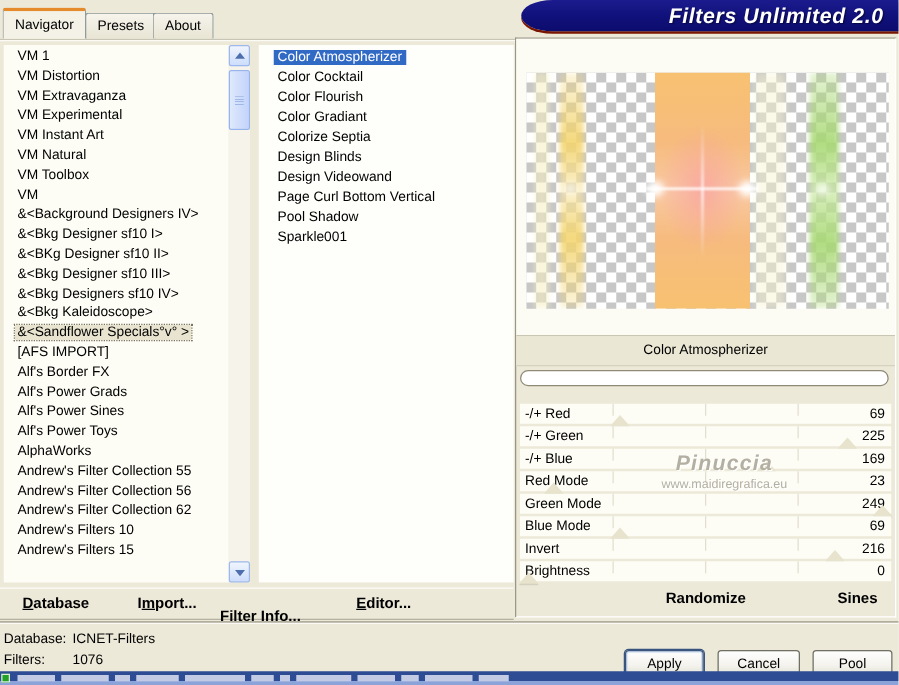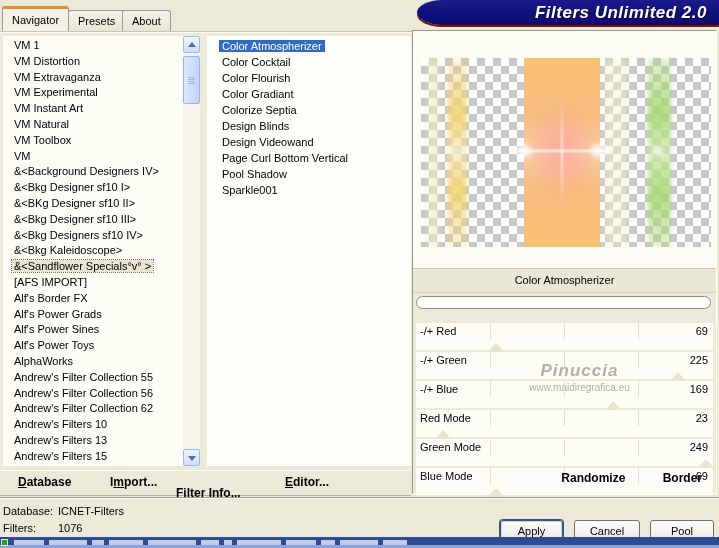--- a/index.html
+++ b/index.html
@@ -97,36 +97,36 @@
   .caption-bar{
     position:absolute;left:0;top:238px;width:303px;height:23px;background:#eae7d4;
     border-bottom:1px solid #d6d2c0;text-align:center;line-height:23px;
   }
   .progress{
     position:absolute;left:3px;top:265px;width:295px;height:13px;box-sizing:border-box;
     background:#fff;border:1px solid #8e8a76;border-radius:7px;
   }
   .params{position:absolute;left:3px;top:292px;width:297px;}
   .param-row{
-    position:relative;height:27px;margin-bottom:2px;background:#fdfdf6;
+    position:relative;height:16px;margin-bottom:2px;background:#fdfdf6;
     background-image:linear-gradient(#e3dfd0,#e3dfd0),linear-gradient(#e3dfd0,#e3dfd0),linear-gradient(#e3dfd0,#e3dfd0);
     background-size:1px 60%;background-position:25% 0,50% 0,75% 0;background-repeat:no-repeat;
   }
   .p-label{position:absolute;left:4px;top:0;line-height:16px;}
   .p-value{position:absolute;right:5px;top:0;line-height:16px;}
   .p-tri{
     position:absolute;bottom:-2px;width:0;height:0;transform:translateX(-50%);
     border-left:8px solid transparent;border-right:8px solid transparent;border-bottom:9px solid #e7e3cd;
     filter:drop-shadow(0 1px 0 #cfcbb8);
   }
   .watermark{position:absolute;left:30px;right:0;top:330px;text-align:center;color:#b3afa2;pointer-events:none;}
   .wm1{font-size:17px;font-weight:bold;font-style:italic;letter-spacing:1px;text-shadow:1px 1px 0 #fff;}
   .wm2{font-size:10px;margin-top:1px;text-shadow:1px 1px 0 #fff;}
   .panel-actions{position:absolute;right:0;bottom:5px;left:0;height:17px;text-align:right;font-weight:bold;font-size:12px;}
-  .pa-btn{display:inline-block;margin-right:34px;cursor:default;}
+  .pa-btn{display:inline-block;margin-right:34px;cursor:default;margin-left:36px;}
   .pa-btn.last{margin-right:14px;}
   
   .ltoolbar{
     position:absolute;left:0;top:470px;width:411px;height:24px;background:#ece9d8;
     border-top:1px solid #fdfcf8;border-bottom:1px solid #b5b1a0;
   }
   .tb-btn{position:absolute;top:4px;font-weight:bold;font-size:12px;}
   .tb-0{left:18px;} .tb-1{left:110px;} .tb-2{left:176px;margin-top:11px;} .tb-3{left:285px;}
   .tb-btn u{text-underline-offset:1px;}
   
@@ -186,21 +186,20 @@
       <div class="cat-item"><span>[AFS IMPORT]</span></div>
       <div class="cat-item"><span>Alf's Border FX</span></div>
       <div class="cat-item"><span>Alf's Power Grads</span></div>
       <div class="cat-item"><span>Alf's Power Sines</span></div>
       <div class="cat-item"><span>Alf's Power Toys</span></div>
       <div class="cat-item"><span>AlphaWorks</span></div>
       <div class="cat-item"><span>Andrew's Filter Collection 55</span></div>
       <div class="cat-item"><span>Andrew's Filter Collection 56</span></div>
       <div class="cat-item"><span>Andrew's Filter Collection 62</span></div>
       <div class="cat-item"><span>Andrew's Filters 10</span></div>
-      <div class="cat-item"><span>Andrew's Filters 13</span></div>
       <div class="cat-item"><span>Andrew's Filters 15</span></div>
     </div>
 
   <div class="sbar">
     <div class="sbtn up">
       <span class="arr up"></span>
     </div>
     <div class="sthumb"></div>
     <div class="sbtn down">
       <span class="arr down"></span>
@@ -279,21 +278,21 @@
           <span class="p-value">0</span>
           <span class="p-tri" style="left: 2.5%;"></span>
         </div>
       </div>
     <div class="watermark">
       <div class="wm1">Pinuccia</div>
       <div class="wm2">www.maidiregrafica.eu</div>
     </div>
     <div class="panel-actions">
       <span class="pa-btn">Randomize</span>
-      <span class="pa-btn last">Border</span>
+      <span class="pa-btn last">Sines</span>
     </div>
   </div>
 
   <div class="ltoolbar">
     <span class="tb-btn tb-0"><span></span><u>D</u><span>atabase</span></span>
     <span class="tb-btn tb-1"><span>I</span><u>m</u><span>port...</span></span>
     <span class="tb-btn tb-2"><span>Filter </span><u>I</u><span>nfo...</span></span>
     <span class="tb-btn tb-3"><span></span><u>E</u><span>ditor...</span></span>
   </div>
 

